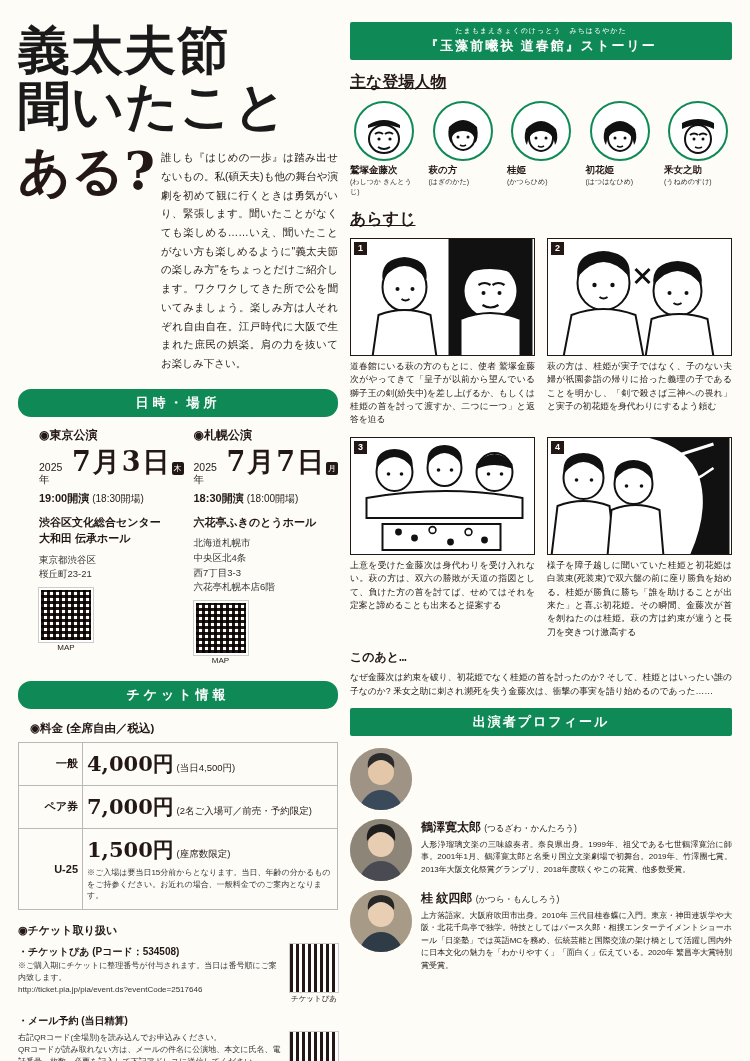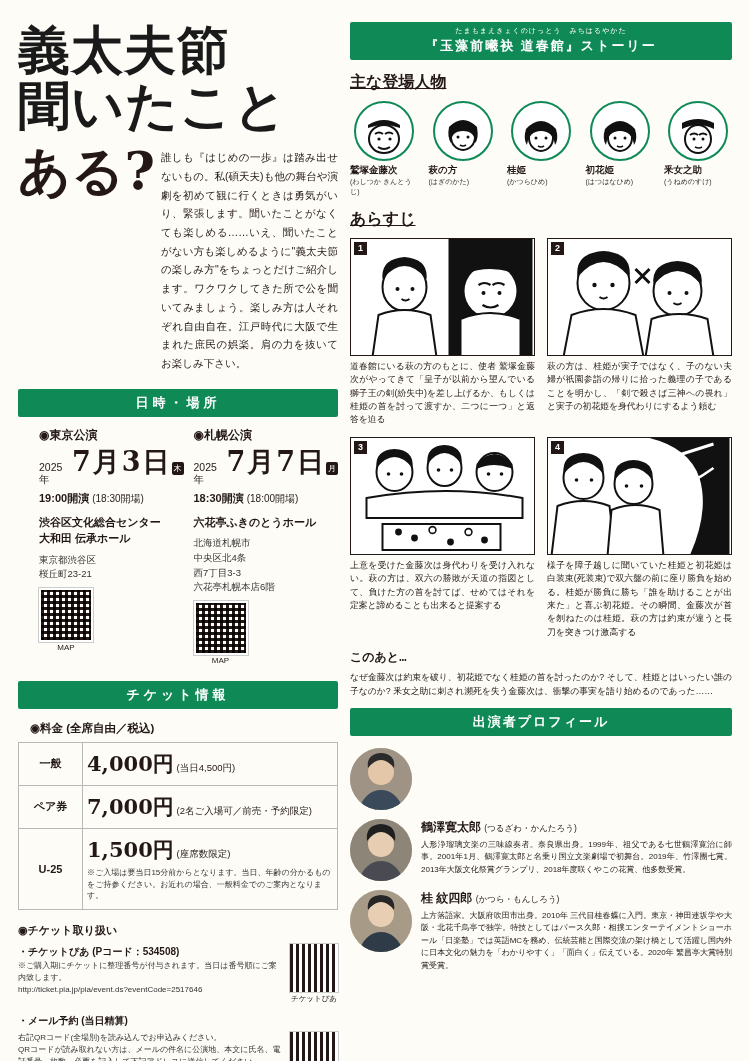--- a/index.html
+++ b/index.html
@@ -44,21 +44,21 @@
 
   .band {
     background: #0f8a56;
     color: #fff;
     text-align: center;
     font-size: 13px;
     font-weight: bold;
     letter-spacing: 4px;
     padding: 5px 0;
     margin: 16px 0 10px 0;
-    border-radius: 2px;
+    border-radius: 13px;
   }
   .shows { display: flex; gap: 10px; margin-left: 21px; }
   .show { width: 50%; }
   .show-city { font-size: 12px; font-weight: bold; margin-bottom: 4px; }
   .dateline { display: flex; align-items: baseline; gap: 2px; }
   .yr { font-size: 10.5px; }
   .md { font-family: "DejaVu Serif", serif; font-size: 27px; font-weight: bold; line-height: 1; }
   .dow {
     display: inline-block; background: #231815; color: #fff;
     font-size: 8px; padding: 1px 2px; border-radius: 2px; vertical-align: super;
@@ -75,21 +75,21 @@
       repeating-linear-gradient(0deg, #231815 0 3px, #fff 3px 6px);
     background-blend-mode: multiply;
     border: 2px solid #fff;
     outline: 1px solid #ccc;
   }
   .qr-cap { font-size: 8px; text-align: center; width: 54px; margin-top: 1px; }
 
   .sec-title { font-size: 11.5px; font-weight: bold; margin: 12px 0 6px 12px; }
   table.fee { width: 100%; border-collapse: collapse; font-size: 10px; }
   table.fee td { border: 1px solid #b9b9b9; padding: 7px 4px; }
-  .fee-label { width: 64px; text-align: center; font-size: 11px; font-weight: bold; }
+  .fee-label { width: 64px; text-align: right; font-size: 11px; font-weight: bold; }
   .fee-amt { font-family: "DejaVu Serif", serif; font-size: 21px; font-weight: bold; }
   .fee-note { font-size: 9.5px; font-weight: normal; }
   .fee-small { font-size: 8px; line-height: 1.45; color: #333; padding-top: 3px; display:block; }
 
   .tk-block { margin-top: 12px; font-size: 9.5px; line-height: 1.6; }
   .tk-head { font-size: 11px; font-weight: bold; margin-bottom: 5px; }
   .tk-item { font-weight: bold; font-size: 10px; }
   .tiny { font-size: 8px; color: #333; line-height: 1.5; }
   .with-qr { display: flex; justify-content: space-between; align-items: flex-start; gap: 6px; }
   .with-qr .txt { flex: 1; }

